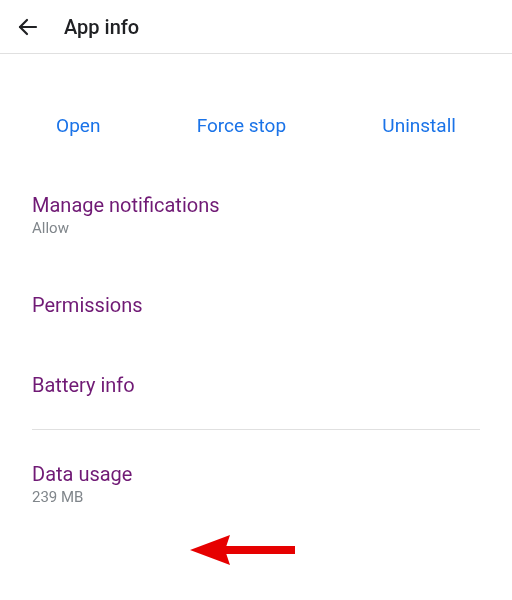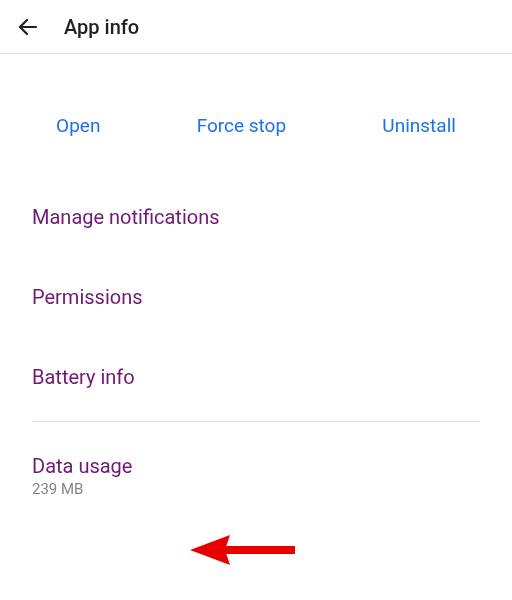--- a/index.html
+++ b/index.html
@@ -32,21 +32,21 @@
       color: #202124;
     }
     .spacer-top {
       height: 60px;
     }
     .action-row {
       display: flex;
       justify-content: space-around;
       align-items: center;
       padding: 0 8px;
-      margin-bottom: 54px;
+      margin-bottom: 42px;
     }
     .action-btn {
       color: #1a73e8;
       font-size: 19px;
       font-weight: 400;
       cursor: pointer;
     }
     .item {
       padding: 14px 32px;
     }
@@ -90,20 +90,21 @@
 <div class="spacer-top"></div>
 
 <div class="action-row">
   <div class="action-btn">Open</div>
   <div class="action-btn">Force stop</div>
   <div class="action-btn">Uninstall</div>
 </div>
 
 <div class="item">
   <div class="item-title">Manage notifications</div>
+  <div class="item-sub">Allow</div>
 </div>
 
 <div class="gap-md"></div>
 
 <div class="item">
   <div class="item-title">Permissions</div>
 </div>
 
 <div class="gap-md"></div>
 

